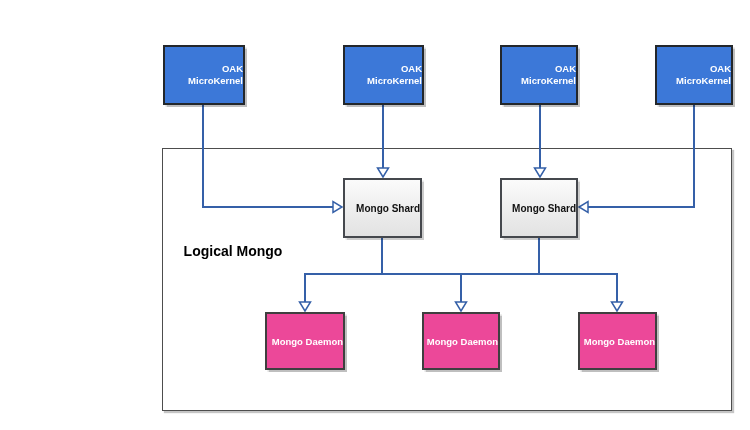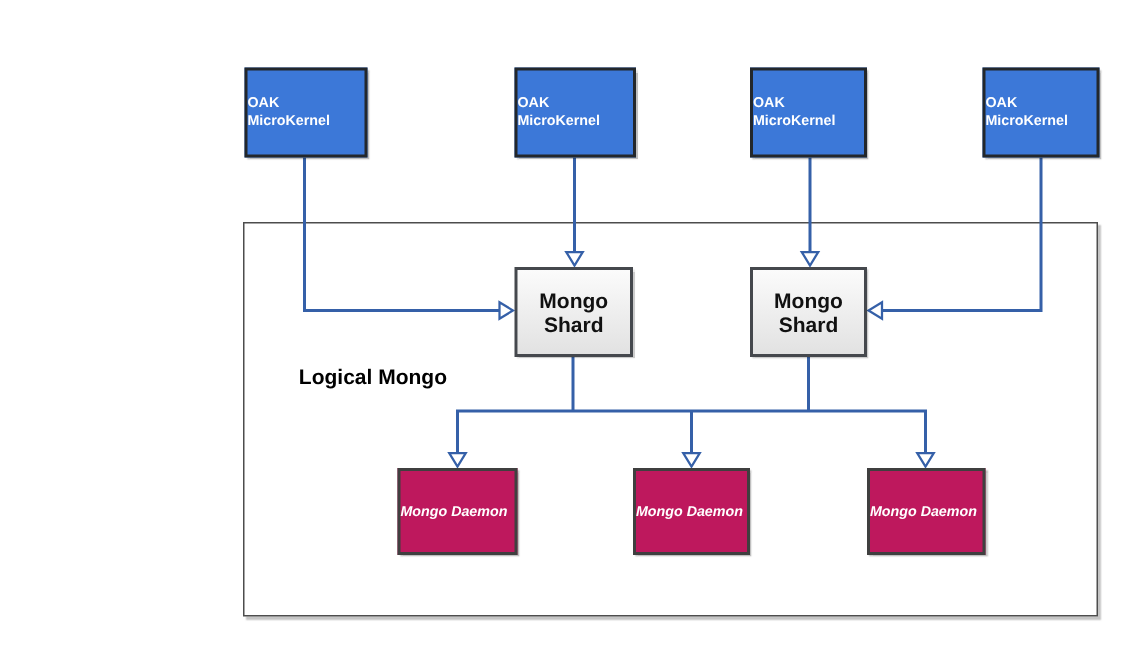--- a/index.html
+++ b/index.html
@@ -40,55 +40,54 @@
     left: 168px;
     top: 243px;
     width: 130px;
     text-align: center;
     font-weight: bold;
     font-size: 14px;
     line-height: 17px;
     color: #000000;
     z-index: 3;
   }
-  .container-label span { display: block; text-align: right; }
+  .container-label span { display: block; }
   .node {
     position: absolute;
     box-sizing: border-box;
     display: flex;
     flex-direction: column;
-    align-items: flex-start;
+    align-items: flex-end;
     justify-content: center;
     text-align: center;
     font-weight: bold;
     z-index: 3;
   }
   .node span { display: block; }
   .kernel {
     background: #3c78d8;
     border: 2px solid #23272b;
     color: #ffffff;
     font-size: 9.5px;
     line-height: 12px;
     box-shadow: 1.5px 1.5px 1px rgba(0,0,0,0.25);
   }
   .shard {
     background: linear-gradient(180deg, #fbfbfb 0%, #ededed 55%, #e2e2e2 100%);
     border: 2px solid #45484d;
     color: #111111;
-    font-size: 14px;
+    font-size: 10px;
     box-shadow: 1.5px 1.5px 1px rgba(0,0,0,0.2);
   }
   .daemon {
-    background: #be185d;
+    background: #ec4899;
     border: 2px solid #3f3f3f;
     color: #ffffff;
     font-size: 9.5px;
     box-shadow: 1.5px 1.5px 1px rgba(0,0,0,0.25);
-    font-style: italic;
   }
   svg { z-index: 2; position: absolute; left: 0; top: 0; }
 </style>
 </head>
 <body>
 
 <div class="canvas">
 
   <div class="container-box"></div>
   <div class="container-label">

